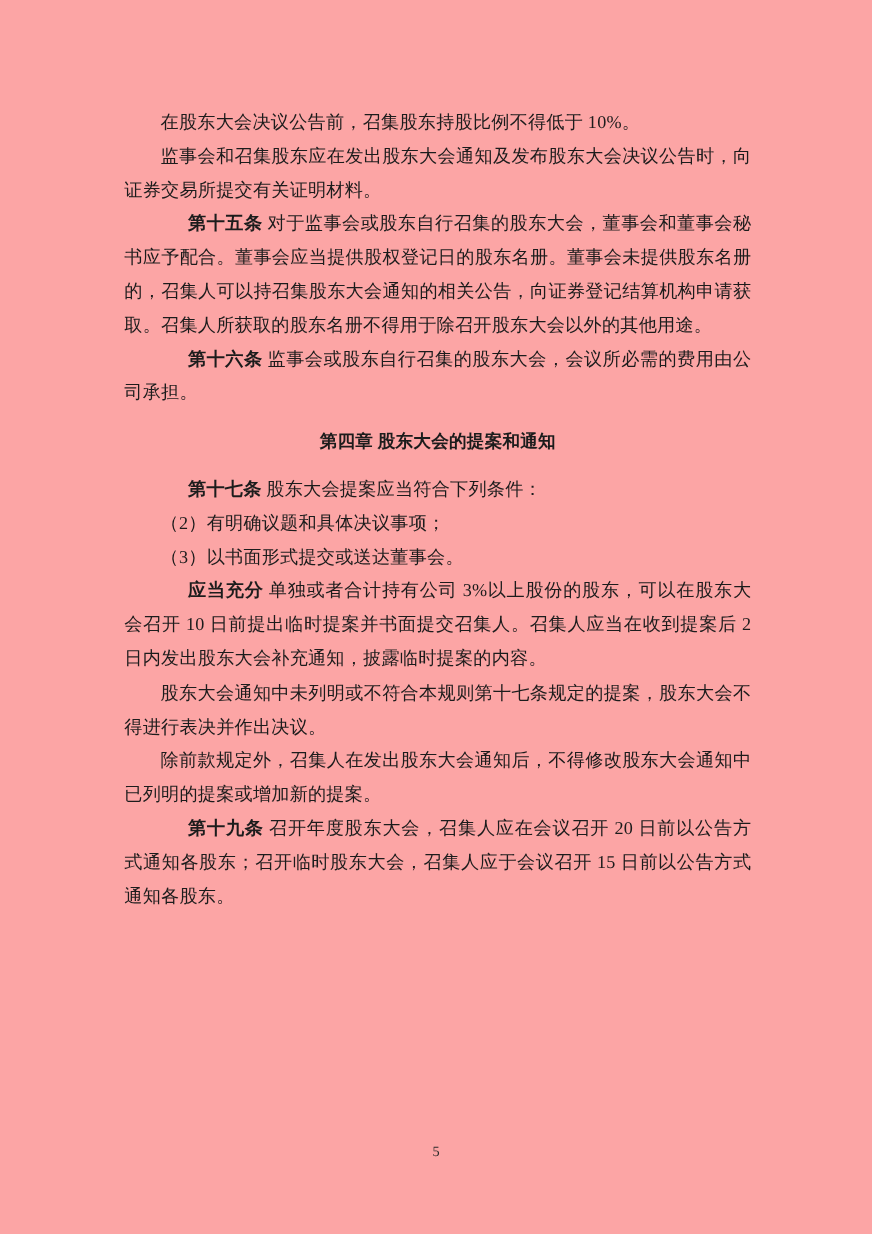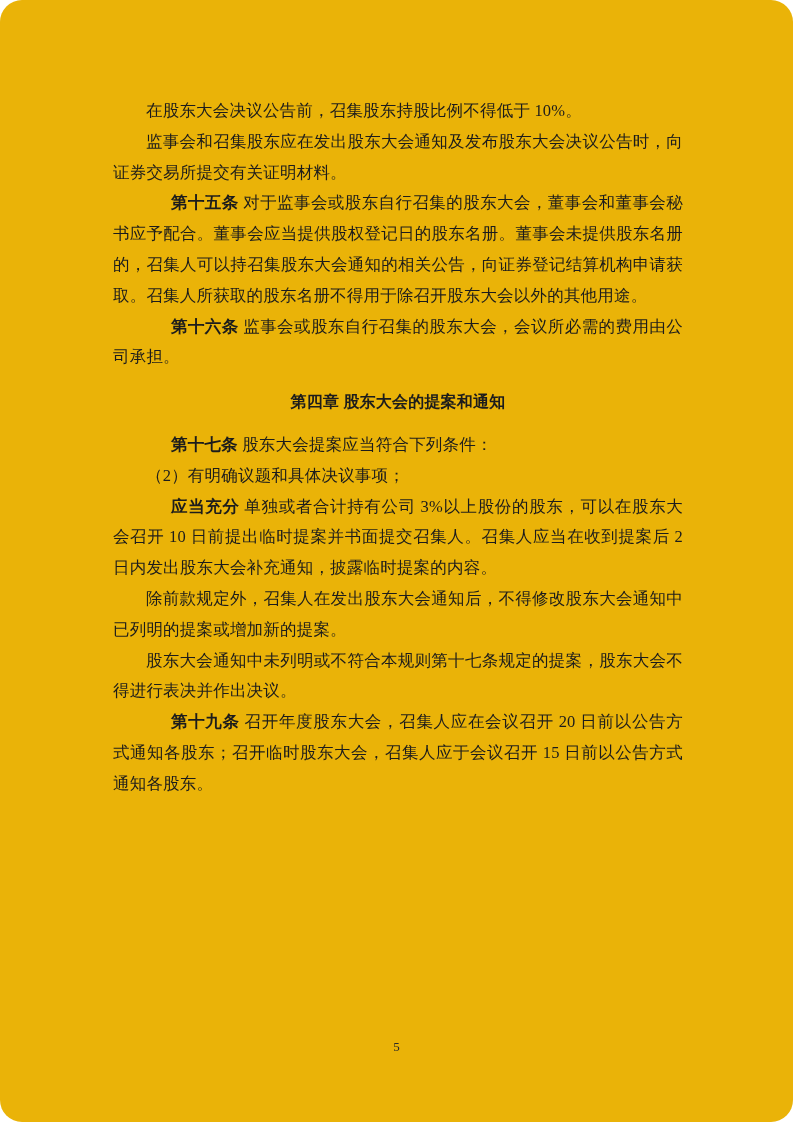--- a/index.html
+++ b/index.html
@@ -4,25 +4,24 @@
 <style>
   html, body {
     margin: 0;
     padding: 0;
     background: #ffffff;
   }
   .page {
     position: relative;
     width: 793px;
     height: 1122px;
-    background: #eab308;
+    background: #fca5a5;
     overflow: hidden;
     font-family: "Liberation Serif", "DejaVu Serif", serif;
     color: #1c1c1c;
-    border-radius: 22px;
   }
   .content {
     position: absolute;
     left: 113px;
     top: 96px;
     width: 570px;
     font-size: 16.5px;
     line-height: 30.8px;
     text-align: justify;
     letter-spacing: 0.2px;
@@ -69,26 +68,27 @@
 
     <p class="para"><b class="term">第十六条</b> <span>监事会或股东自行召集的股东大会，会议所必需的费用由公司承担。</span></p>
 
     <h2 class="chapter-title">第四章 股东大会的提案和通知</h2>
 
     <p class="para"><b class="term">第十七条</b> <span>股东大会提案应当符合下列条件：</span></p>
 
 
     <p class="para"><span>（2）有明确议题和具体决议事项；</span></p>
 
+    <p class="para"><span>（3）以书面形式提交或送达董事会。</span></p>
 
     <p class="para"><b class="term">应当充分</b> <span>单独或者合计持有公司 3%以上股份的股东，可以在股东大会召开 10 日前提出临时提案并书面提交召集人。召集人应当在收到提案后 2 日内发出股东大会补充通知，披露临时提案的内容。</span></p>
 
+    <p class="para"><span>股东大会通知中未列明或不符合本规则第十七条规定的提案，股东大会不得进行表决并作出决议。</span></p>
+
     <p class="para"><span>除前款规定外，召集人在发出股东大会通知后，不得修改股东大会通知中已列明的提案或增加新的提案。</span></p>
-
-    <p class="para"><span>股东大会通知中未列明或不符合本规则第十七条规定的提案，股东大会不得进行表决并作出决议。</span></p>
 
     <p class="para"><b class="term">第十九条</b> <span>召开年度股东大会，召集人应在会议召开 20 日前以公告方式通知各股东；召开临时股东大会，召集人应于会议召开 15 日前以公告方式通知各股东。</span></p>
 
 
   </div>
 
   <div class="page-number">5</div>
 </div>
 
 </body></html>

